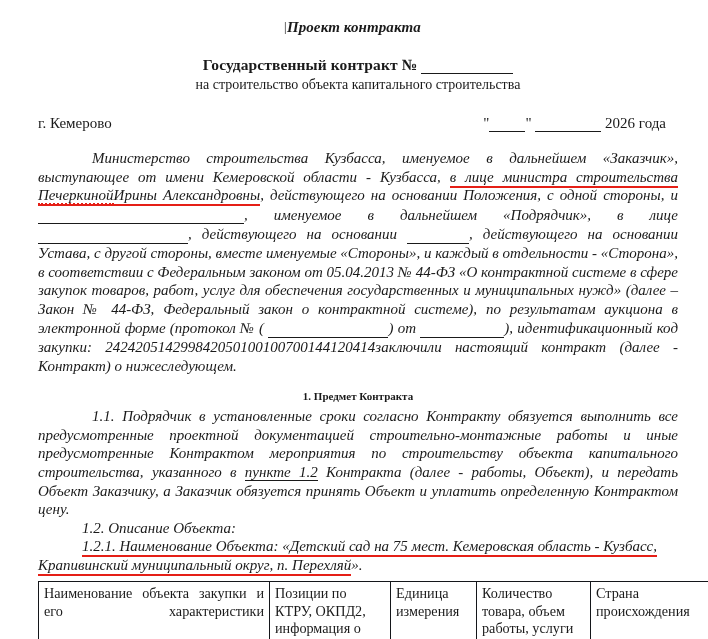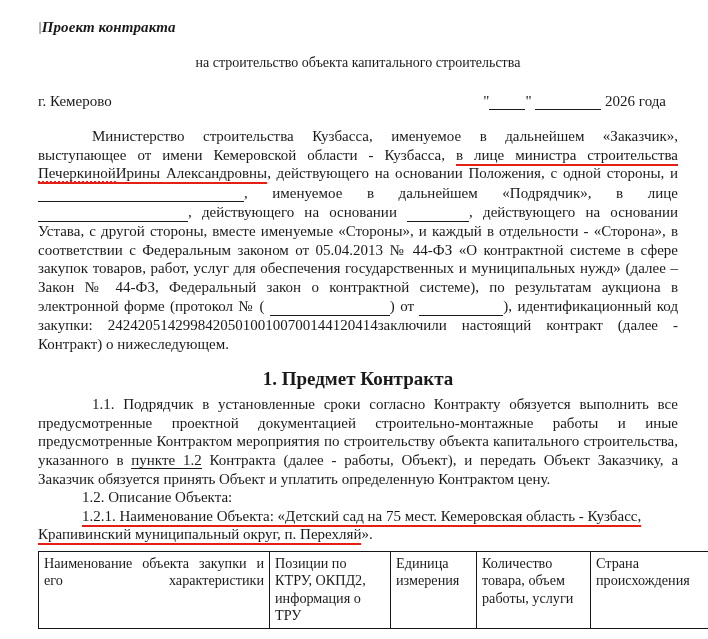--- a/index.html
+++ b/index.html
@@ -15,21 +15,21 @@
     color: #1a1a1a;
   }
   .page {
     position: relative;
     width: 708px;
     height: 639px;
     box-sizing: border-box;
     padding: 0 30px 0 38px;
   }
   .doc-header {
-    text-align: left;
+    text-align: center;
     font-style: italic;
     font-weight: bold;
     font-size: 15px;
     padding-top: 19px;
     padding-right: 12px;
     letter-spacing: 0.1px;
   }
   .doc-header .stray-mark {
     font-weight: normal;
     font-size: 13px;
@@ -66,20 +66,21 @@
   .place-date-row .date-part {
     white-space: nowrap;
     padding-right: 12px;
   }
   .body-text {
     font-size: 15px;
     line-height: 18.6px;
     text-align: justify;
     text-justify: inter-word;
     margin-top: 17px;
+    font-style: italic;
   }
   .body-text p {
     margin: 0;
     text-indent: 0;
   }
   .indent {
     display: inline-block;
     width: 54px;
   }
   .indent-sm {
@@ -93,21 +94,21 @@
   .spell-error {
     border-bottom: 2px dotted #e51f16;
     padding-bottom: 0px;
   }
   .link-ul {
     border-bottom: 1.1px solid #1a1a1a;
   }
   .section-heading {
     text-align: center;
     font-weight: bold;
-    font-size: 19px;
+    font-size: 11px;
     margin-top: 15px;
     margin-bottom: 1px;
   }
   .pt-block {
     margin-top: 5px;
   }
   .kbd-caret {
     color: #8a8a8a;
     font-size: 11px;
   }
@@ -140,20 +141,23 @@
   }
 </style>
 </head>
 <body>
 
 <div class="page">
 
   <div class="doc-header"><span class="stray-mark">|</span><span>Проект контракта</span></div>
 
   <div class="title-block">
+    <div class="title-line1"><span>Государственный контракт №</span>
+      <span class="blank-line" style="width:92px">&nbsp;</span>
+    </div>
     <div class="title-line2">на строительство объекта капитального строительства</div>
   </div>
 
   <div class="place-date-row">
     <span>г. Кемерово</span>
     <span class="date-part"><span>"</span><span class="blank-line" style="width:36px">&nbsp;</span><span>"</span>
       <span class="blank-line" style="width:66px">&nbsp;</span>
       <span>2026 года</span></span>
   </div>
 

